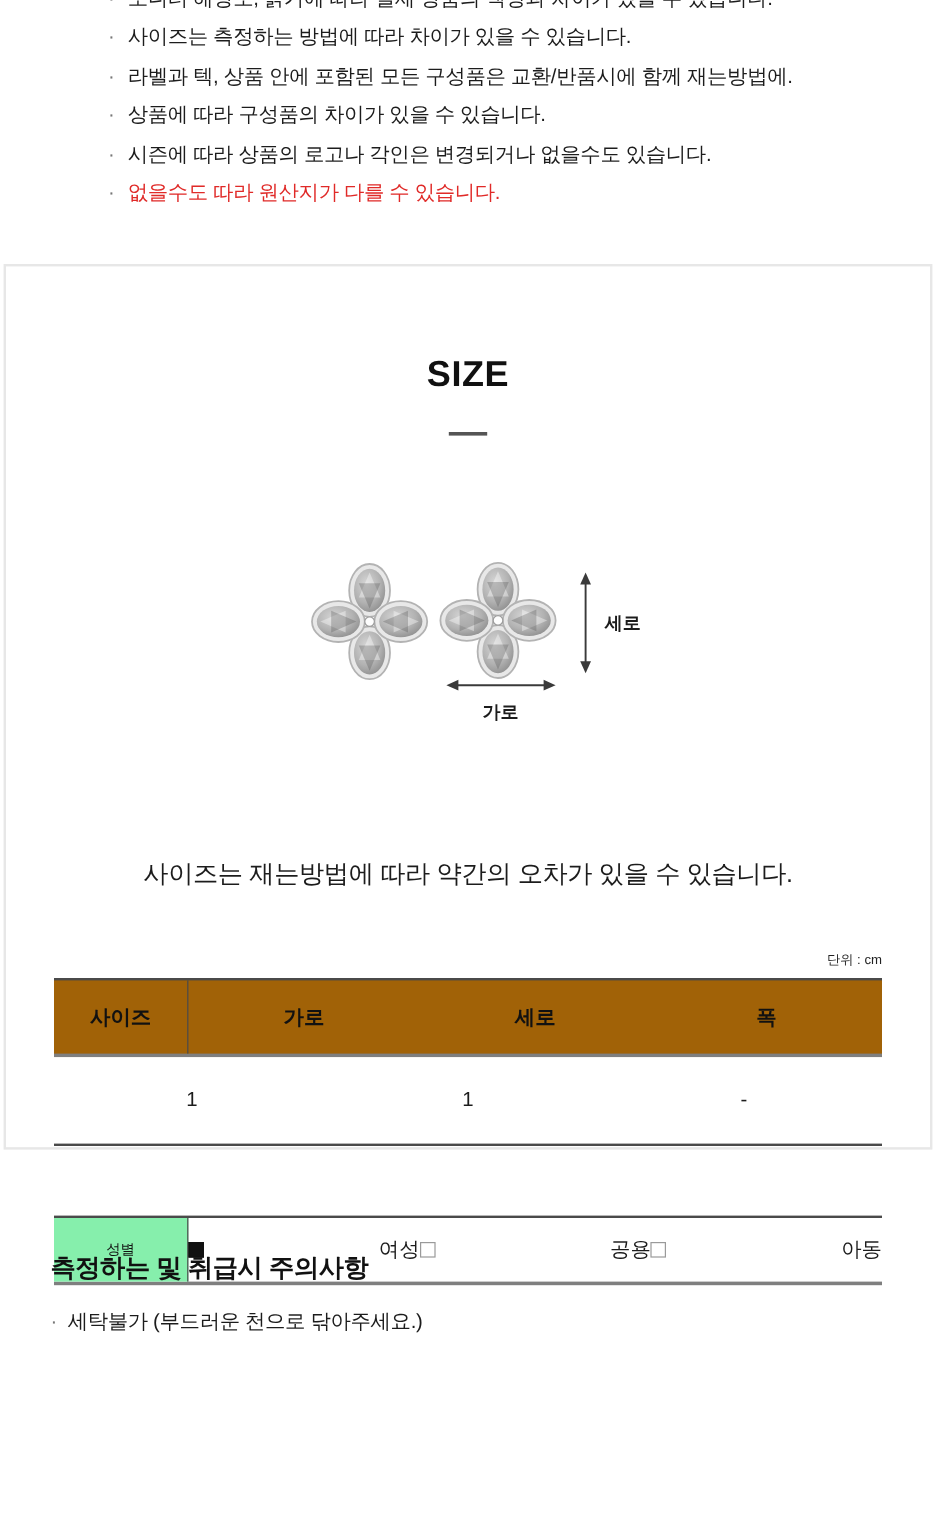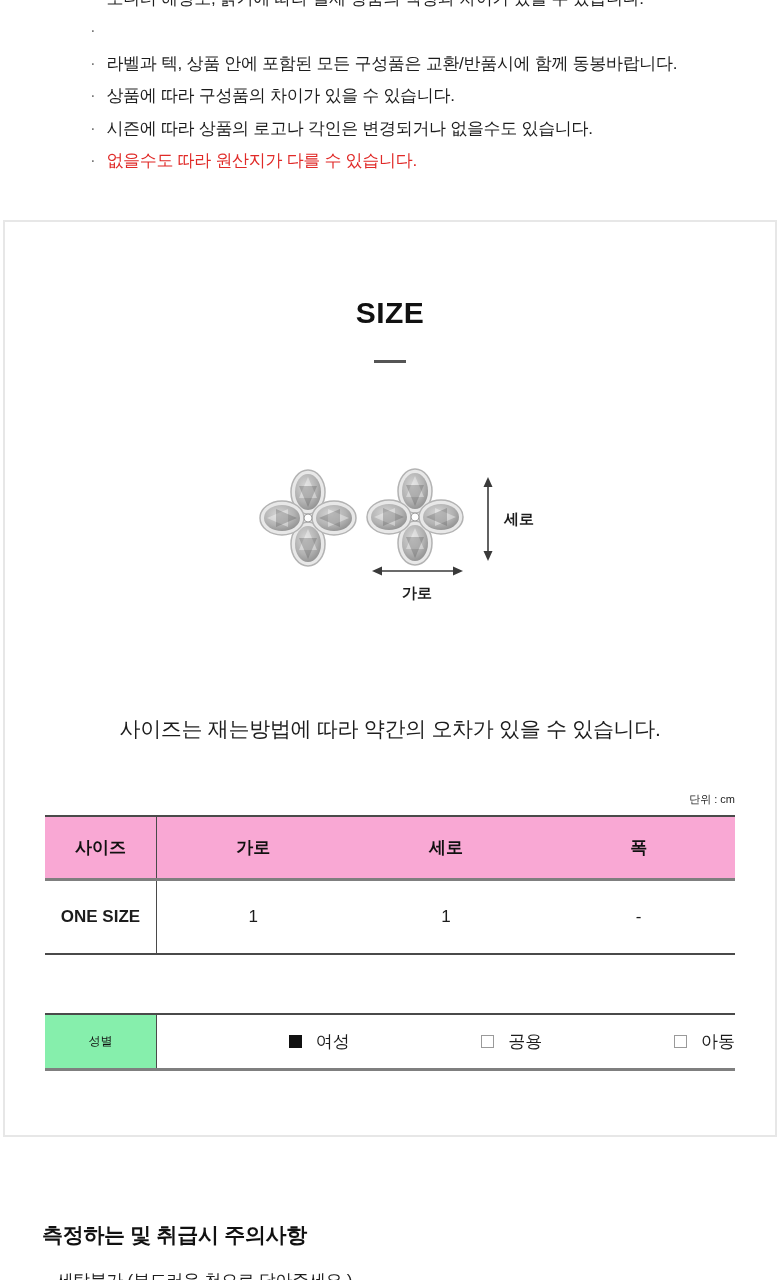--- a/index.html
+++ b/index.html
@@ -11,81 +11,82 @@
   }
 
   
   .notices { margin-top:-18px; padding-left:90px; padding-right:30px; list-style:none; }
   .notices li { display:flex; align-items:center; height:32.5px; font-size:17px; letter-spacing:-0.3px; }
   .notices .bullet { color:#777; margin-right:11px; font-size:17px; line-height:1; }
   .notices li.red span.txt { color:#e02a28; }
 
   
   .size-box {
-    margin:43px 3px 0 3px; height:917px; background:#fff;
+    margin:43px 3px 0 3px; height:738px; background:#fff;
     border:2px solid #e7e7e7;
   }
   .size-title {
     margin-top:74px; text-align:center; font-size:30px; font-weight:bold;
     letter-spacing:0.5px; color:#111;
   }
   .size-dash { width:32px; height:3px; background:#555; margin:30px auto 0 auto; }
 
   .diagram { width:320px; height:150px; margin:92px auto 0 auto; position:relative; }
   .diagram svg { display:block; }
 
   .size-caption { margin-top:113px; text-align:center; font-size:21px; letter-spacing:-0.3px; line-height:22px; }
 
   .unit-label { width:690px; margin:52px auto 0 auto; text-align:right; font-size:11px; color:#222; }
 
   
   .tbl { width:690px; margin:8px auto 0 auto; }
   .tbl .hrow {
-    display:flex; height:66px; background:#f9a8d4;
+    display:flex; height:66px; background:#a16207;
     border-top:2px solid #4a4a4a; border-bottom:3px solid #7f7f7f;
   }
   .tbl .brow { display:flex; height:74px; background:#fff; border-bottom:2px solid #4a4a4a; }
   .cell { display:flex; align-items:center; justify-content:center; font-size:17px; }
   .c1 { width:112px; flex:none; border-right:1.5px solid #4a4a4a; }
   .cf { flex:1; }
   .hrow .cell { font-weight:bold; color:#111; }
   .onesize { font-weight:bold; }
 
   .gtbl { width:690px; margin:58px auto 0 auto; display:flex; height:58px;
     border-top:2px solid #4a4a4a; border-bottom:3px solid #7f7f7f; }
   .gtbl .ghead {
     width:112px; flex:none; background:#86efac; border-right:1.5px solid #4a4a4a;
     display:flex; align-items:center; justify-content:center; font-size:12px; font-weight:normal; color:#111;
   }
   .gtbl .gopts { flex:1; display:flex; }
-  .gopt { flex:1; display:flex; align-items:center; justify-content:flex-end; font-size:17px; }
+  .gopt { flex:1; display:flex; align-items:center; justify-content:space-between; font-size:17px; }
   .chk { width:13px; height:13px; border:1.5px solid #9a9a9a; background:#fff; margin-right:14px; flex:none; }
   .chk.checked { background:#111; border-color:#111; }
 
   
   .care { margin:84px 30px 0 42px; }
   .care-title { font-size:21px; font-weight:bold; color:#111; letter-spacing:-0.3px; }
   .care-list { list-style:none; margin-top:20px; }
   .care-list li { display:flex; align-items:center; font-size:17px; letter-spacing:-0.3px; }
   .care-list .bullet { color:#777; margin-right:9px; }
 </style>
 </head>
 <body>
 
 <ul class="notices">
   <li>
     <span class="bullet">·</span>
     <span class="txt">모니터 해상도, 밝기에 따라 실제 상품의 색상과 차이가 있을 수 있습니다.</span>
   </li>
   <li>
     <span class="bullet">·</span>
-  </li>
-  <li>
-    <span class="bullet">·</span>
-    <span class="txt">라벨과 텍, 상품 안에 포함된 모든 구성품은 교환/반품시에 함께 동봉바랍니다.</span>
+    <span class="txt">사이즈는 측정하는 방법에 따라 차이가 있을 수 있습니다.</span>
+  </li>
+  <li>
+    <span class="bullet">·</span>
+    <span class="txt">라벨과 텍, 상품 안에 포함된 모든 구성품은 교환/반품시에 함께 재는방법에.</span>
   </li>
   <li>
     <span class="bullet">·</span>
     <span class="txt">상품에 따라 구성품의 차이가 있을 수 있습니다.</span>
   </li>
   <li>
     <span class="bullet">·</span>
     <span class="txt">시즌에 따라 상품의 로고나 각인은 변경되거나 없을수도 있습니다.</span>
   </li>
   <li class="red">
@@ -159,21 +160,20 @@
   <div class="unit-label">단위 : cm</div>
 
   <div class="tbl">
     <div class="hrow">
       <div class="cell c1">사이즈</div>
       <div class="cell cf">가로</div>
       <div class="cell cf">세로</div>
       <div class="cell cf">폭</div>
     </div>
     <div class="brow">
-      <div class="cell c1 onesize">ONE SIZE</div>
       <div class="cell cf">1</div>
       <div class="cell cf">1</div>
       <div class="cell cf">-</div>
     </div>
   </div>
 
   <div class="gtbl">
     <div class="ghead">성별</div>
     <div class="gopts">
       <div class="gopt">

